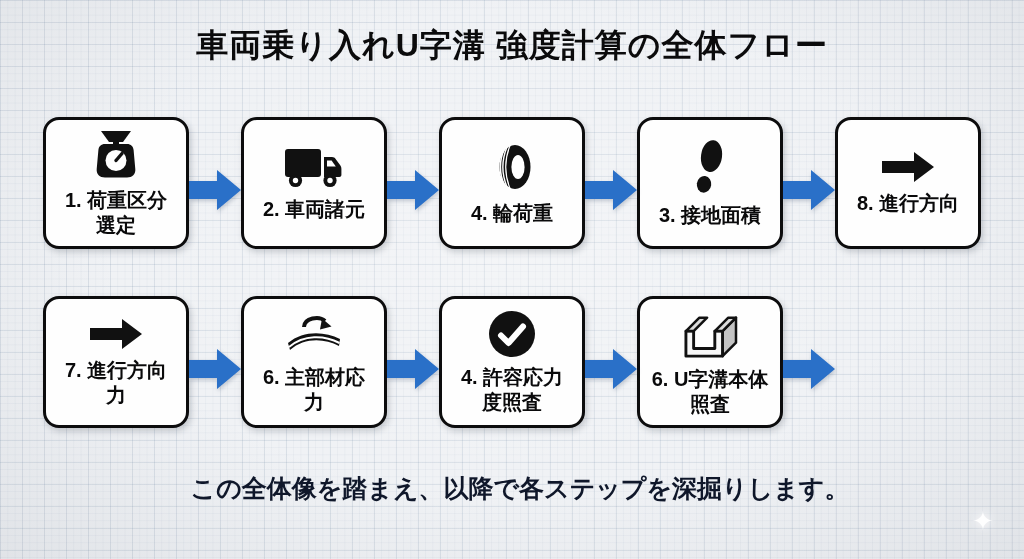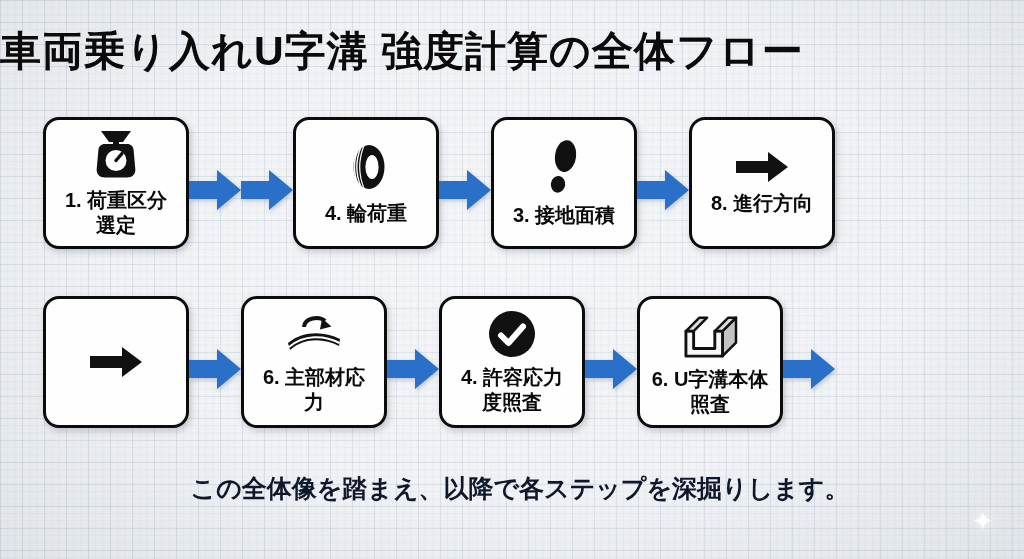--- a/index.html
+++ b/index.html
@@ -10,22 +10,22 @@
     background-image:
       linear-gradient(rgba(130,150,175,0.16) 1px, transparent 1px),
       linear-gradient(90deg, rgba(130,150,175,0.16) 1px, transparent 1px),
       linear-gradient(rgba(130,150,175,0.07) 1px, transparent 1px),
       linear-gradient(90deg, rgba(130,150,175,0.07) 1px, transparent 1px);
     background-size:22px 22px,22px 22px,7.33px 7.33px,7.33px 7.33px;
   }
   .vignette{position:absolute;inset:0;pointer-events:none;
     background:radial-gradient(ellipse at 50% 45%, rgba(255,255,255,0.25) 0%, rgba(255,255,255,0) 55%, rgba(90,100,115,0.10) 100%);}
   .page-title{
-    position:absolute;top:24px;left:0;width:100%;
-    font-size:41px;font-weight:900;color:#0b0b0c;letter-spacing:1px;white-space:nowrap;
+    position:absolute;top:24px;left:0;width:100%;text-align:center;
+    font-size:32px;font-weight:900;color:#0b0b0c;letter-spacing:1px;white-space:nowrap;
   }
   .flow-row{position:absolute;left:43px;width:938px;height:132px;display:flex;align-items:center;}
   .row1{top:117px;}
   .row2{top:296px;}
   .flow-box{
     width:146px;height:132px;box-sizing:border-box;flex:0 0 146px;
     background:#fefefe;border:3px solid #0c0c0d;border-radius:16px;
     box-shadow:2px 3px 6px rgba(40,50,65,0.22);
     display:flex;flex-direction:column;align-items:center;justify-content:center;
     gap:7px;padding:6px 6px;
@@ -69,20 +69,34 @@
     </span>
     <span class="flow-label">1. 荷重区分選定</span>
   </div>
 
   <span class="flow-arrow">
     <svg width="52" height="46" viewBox="0 0 52 46">
         <path d="M0 14 H28 V3 L52 23 L28 43 V32 H0 Z" fill="#2a70c8"></path>
       </svg>
   </span>
 
+  <div class="flow-box">
+    <span class="flow-icon">
+      <svg width="60" height="46" viewBox="0 0 60 44" fill="#111">
+        <rect x="1" y="4" width="36" height="28" rx="3"></rect>
+        <path d="M40 12 H48 C49.6 12 50.8 12.7 51.6 13.9 L56.4 20.6 C57.1 21.6 57.4 22.6 57.4 23.8 V30 C57.4 31.2 56.5 32 55.3 32 H40 Z"></path>
+        <path d="M43 15.5 H47.6 L51.8 21.5 H43 Z" fill="#fff"></path>
+        <circle cx="11.5" cy="35.5" r="6.6"></circle>
+          <circle cx="11.5" cy="35.5" r="2.7" fill="#fff"></circle>
+        <circle cx="46" cy="35.5" r="6.6"></circle>
+          <circle cx="46" cy="35.5" r="2.7" fill="#fff"></circle>
+      </svg>
+    </span>
+    <span class="flow-label">2. 車両諸元</span>
+  </div>
 
   <span class="flow-arrow">
     <svg width="52" height="46" viewBox="0 0 52 46">
         <path d="M0 14 H28 V3 L52 23 L28 43 V32 H0 Z" fill="#2a70c8"></path>
       </svg>
   </span>
 
   <div class="flow-box">
     <span class="flow-icon">
       <svg width="46" height="54" viewBox="0 0 46 52" fill="#111">
@@ -131,20 +145,21 @@
 </div>
 
 <div class="flow-row row2">
 
   <div class="flow-box">
     <span class="flow-icon">
       <svg width="56" height="34" viewBox="0 0 56 34" fill="#111">
         <path d="M2 11 H34 V2 L54 17 L34 32 V23 H2 Z"></path>
       </svg>
     </span>
+    <span class="flow-label">7. 進行方向力</span>
   </div>
 
   <span class="flow-arrow">
     <svg width="52" height="46" viewBox="0 0 52 46">
         <path d="M0 14 H28 V3 L52 23 L28 43 V32 H0 Z" fill="#2a70c8"></path>
       </svg>
   </span>
 
   <div class="flow-box">
     <span class="flow-icon">

